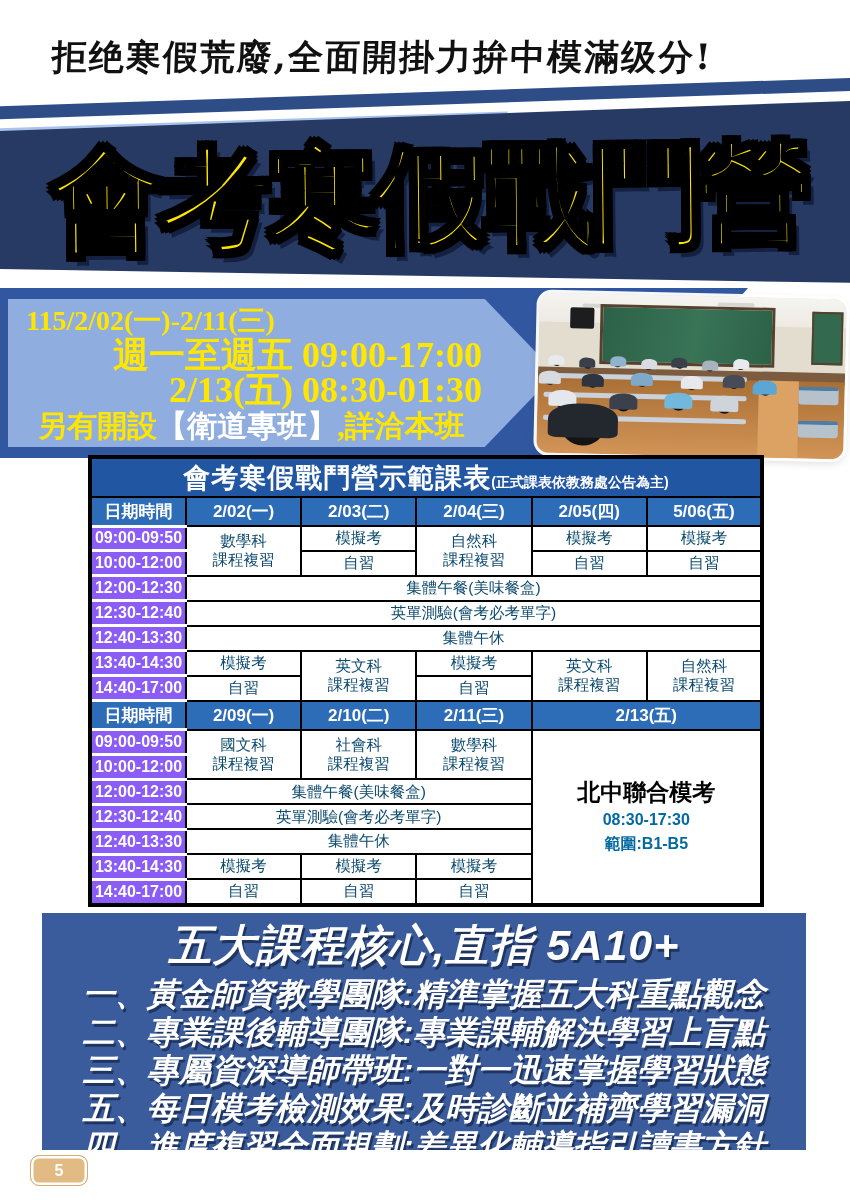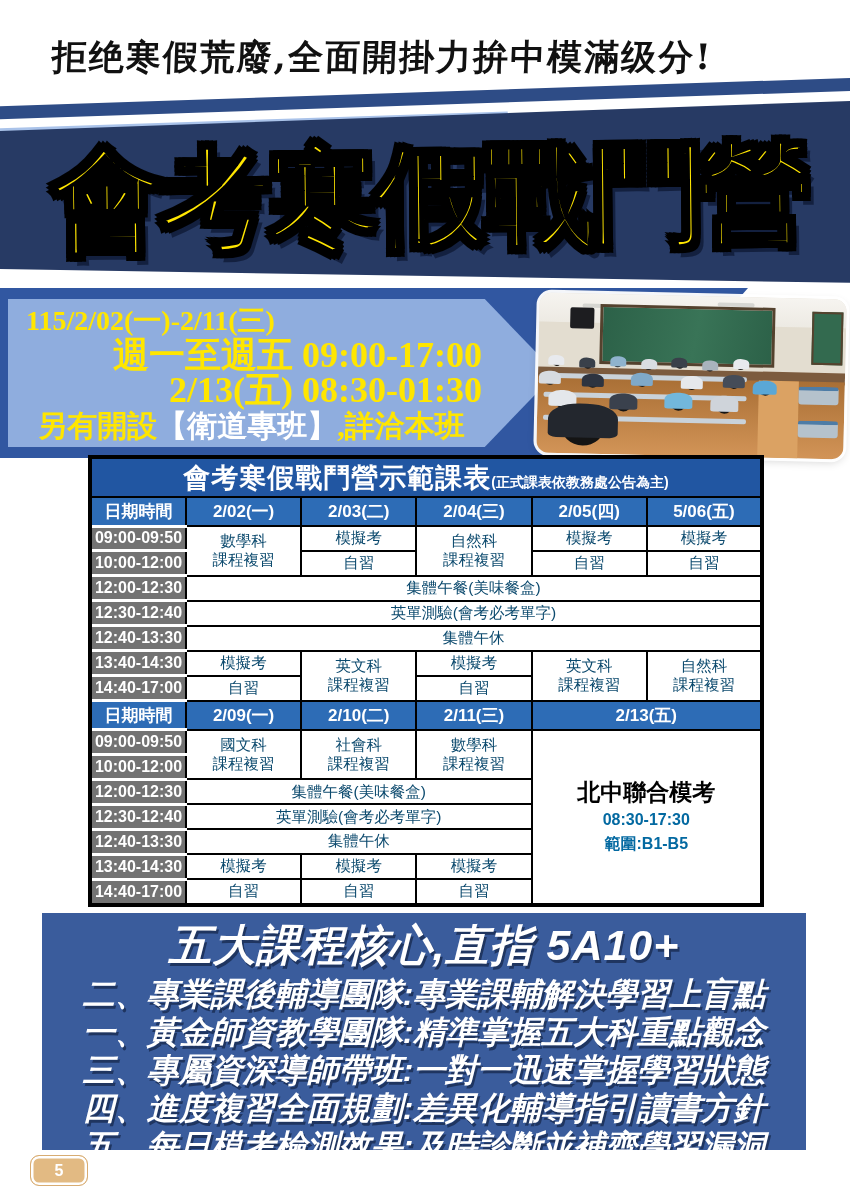--- a/index.html
+++ b/index.html
@@ -87,21 +87,21 @@
   .stu .head { background:#141414; border-radius:50%; }
   .stu .torso { border-radius:45% 45% 12% 12%; margin-top:-2px; }
 
   
   .tablewrap { position:absolute; left:88px; top:455px; width:676px; height:452px; }
   table.sched { width:100%; height:100%; border-collapse:collapse; table-layout:fixed; border:4px solid #000; background:#fff; }
   .sched th, .sched td { border:2.5px solid #000; text-align:center; vertical-align:middle; padding:0 2px; }
   .sched .title-cell { background:#2156a2; color:#fff; font-size:27px; font-weight:700; letter-spacing:1px; }
   .sched .title-cell .note { font-size:14px; font-weight:700; letter-spacing:0; }
   .sched .hdr-cell { background:#2d6cb6; color:#fff; font-size:17px; font-weight:700; }
-  .sched td.time { background:#737373; color:#fff; font-size:16px; font-weight:700; border-top:3px solid #fff; border-bottom:3px solid #fff; }
+  .sched td.time { background:#8b5cf6; color:#fff; font-size:16px; font-weight:700; border-top:3px solid #fff; border-bottom:3px solid #fff; }
   .sched td.c { background:#fff; color:#0c4a6e; font-size:15.5px; line-height:1.2; white-space:pre-line; }
   .sched tr.title-tr { height:40px; }
   .sched tr.hdr { height:29px; }
   .sched td.joint-cell { background:#fff; }
   .joint-title { font-size:23px; font-weight:700; color:#000; }
   .joint-sub { font-size:16px; font-weight:700; color:#0369a1; line-height:1.5; }
 
   
   .footerbox {
     position:absolute; left:42px; top:913px; width:764px; height:237px;
@@ -354,24 +354,24 @@
         <td class="c">自習</td>
         <td class="c">自習</td>
         <td class="c">自習</td>
       </tr>
     </tbody>
       </table>
   </div>
 
   <div class="footerbox">
     <div class="f-title">五大課程核心,直指 5A10+</div>
+    <div class="f-point">一、黃金師資教學團隊:精準掌握五大科重點觀念</div>
     <div class="f-point">二、專業課後輔導團隊:專業課輔解決學習上盲點</div>
-    <div class="f-point">一、黃金師資教學團隊:精準掌握五大科重點觀念</div>
     <div class="f-point">三、專屬資深導師帶班:一對一迅速掌握學習狀態</div>
+    <div class="f-point">五、每日模考檢測效果:及時診斷並補齊學習漏洞</div>
     <div class="f-point">四、進度複習全面規劃:差異化輔導指引讀書方針</div>
-    <div class="f-point">五、每日模考檢測效果:及時診斷並補齊學習漏洞</div>
   </div>
 
   <div class="badge">
     <span>5</span>
   </div>
 
 </div>
 
 </body></html>

